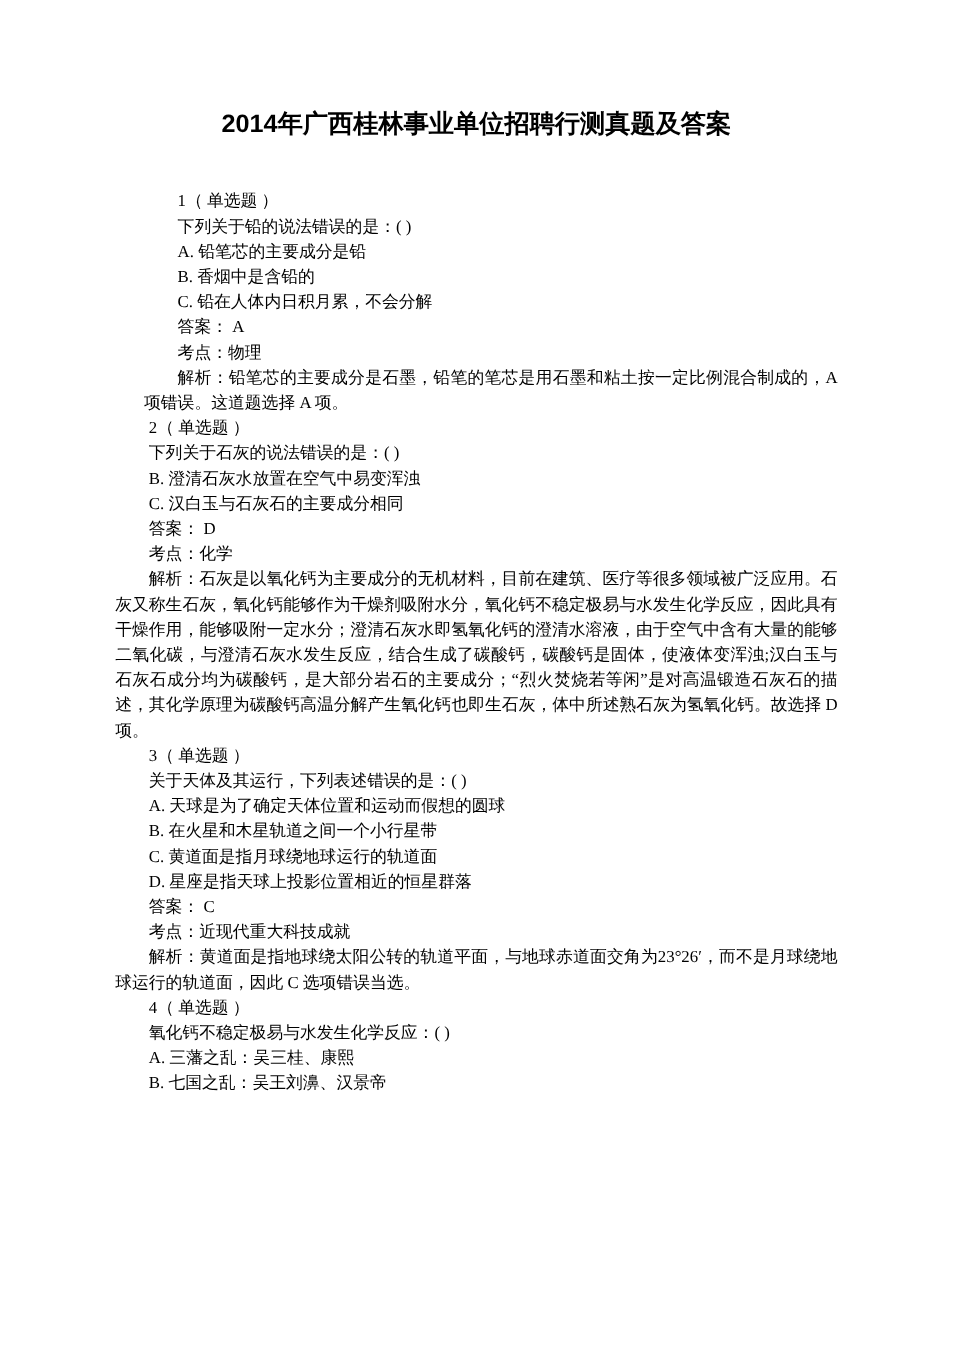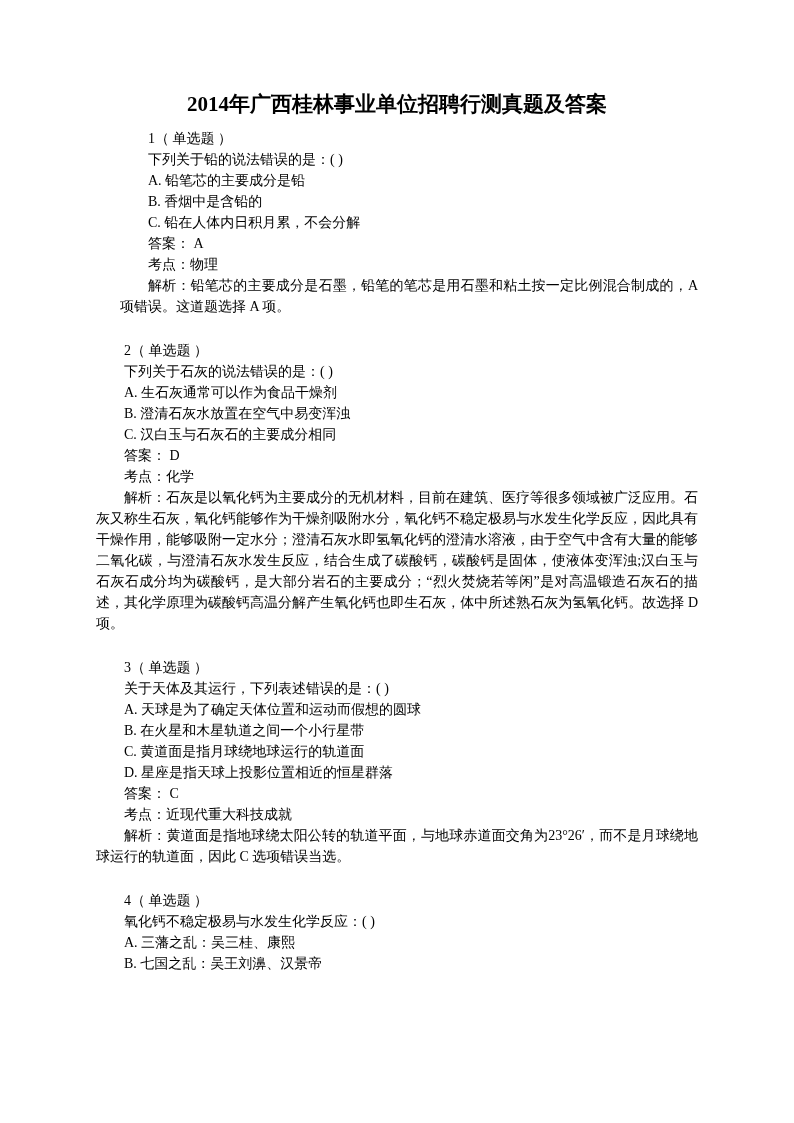--- a/index.html
+++ b/index.html
@@ -14,31 +14,31 @@
   .page {
     width: 794px;
     height: 1123px;
     padding: 90px 96px 0 96px;
   }
   .title {
     font-size: 21px;
     font-weight: bold;
     text-align: center;
     line-height: 28px;
-    margin-bottom: 10px;
-    font-family: Liberation Serif, serif;
+    margin-bottom: 40px;
+    font-family: Liberation Sans, sans-serif;
   }
   .question p {
     font-size: 14px;
     line-height: 21px;
     text-indent: 2em;
     text-align: justify;
     word-break: break-all;
   }
-  .question { margin-top: 23px; }
+  .question { }
   .question:first-of-type { margin-top: 0; margin-left: 24px; }
 </style>
 </head>
 <body>
 
 <div class="page">
 
   <h1 class="title">2014年广西桂林事业单位招聘行测真题及答案</h1>
 
   <section class="question">
@@ -48,21 +48,20 @@
     <p>B. 香烟中是含铅的</p>
     <p>C. 铅在人体内日积月累，不会分解</p>
     <p>答案： A</p>
     <p>考点：物理</p>
     <p>解析：铅笔芯的主要成分是石墨，铅笔的笔芯是用石墨和粘土按一定比例混合制成的，A 项错误。这道题选择 A 项。</p>
   </section>
 
   <section class="question">
     <p>2（ 单选题 ）</p>
     <p>下列关于石灰的说法错误的是：( )</p>
-    <p>A. 生石灰通常可以作为食品干燥剂</p>
     <p>B. 澄清石灰水放置在空气中易变浑浊</p>
     <p>C. 汉白玉与石灰石的主要成分相同</p>
     <p>答案： D</p>
     <p>考点：化学</p>
     <p>解析：石灰是以氧化钙为主要成分的无机材料，目前在建筑、医疗等很多领域被广泛应用。石灰又称生石灰，氧化钙能够作为干燥剂吸附水分，氧化钙不稳定极易与水发生化学反应，因此具有干燥作用，能够吸附一定水分；澄清石灰水即氢氧化钙的澄清水溶液，由于空气中含有大量的能够二氧化碳，与澄清石灰水发生反应，结合生成了碳酸钙，碳酸钙是固体，使液体变浑浊;汉白玉与石灰石成分均为碳酸钙，是大部分岩石的主要成分；“烈火焚烧若等闲”是对高温锻造石灰石的描述，其化学原理为碳酸钙高温分解产生氧化钙也即生石灰，体中所述熟石灰为氢氧化钙。故选择 D 项。</p>
   </section>
 
   <section class="question">
     <p>3（ 单选题 ）</p>
     <p>关于天体及其运行，下列表述错误的是：( )</p>

